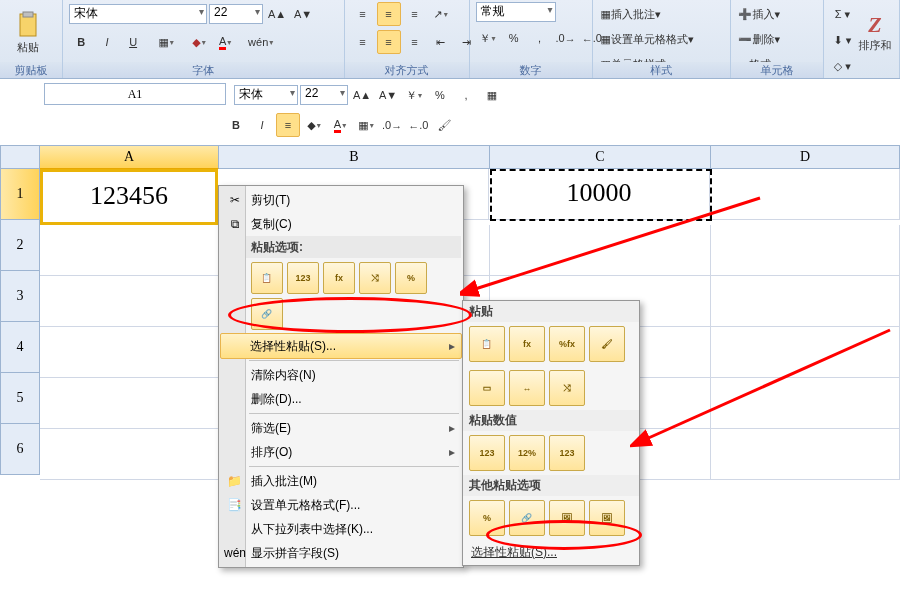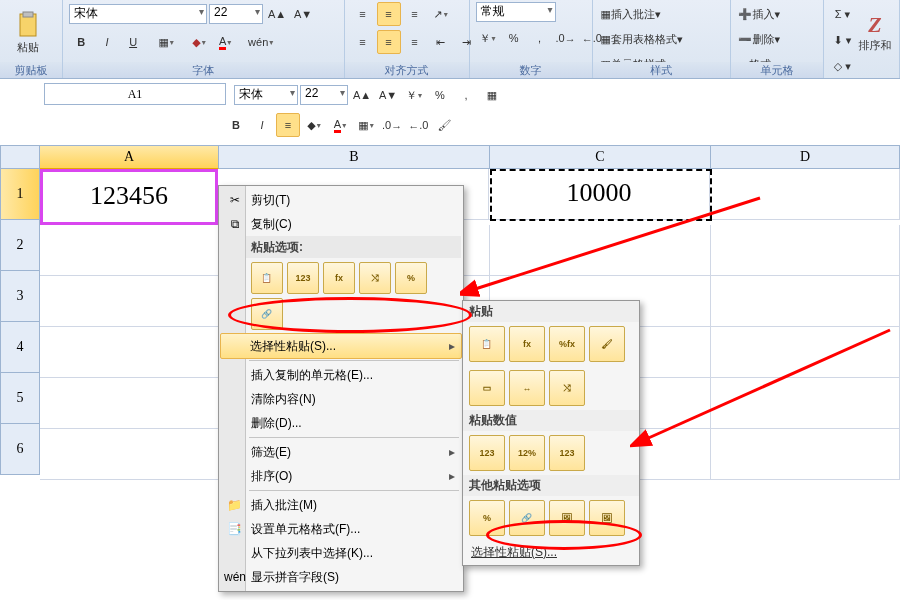--- a/index.html
+++ b/index.html
@@ -26,21 +26,21 @@
 .colhdr{flex:1;display:flex}
 .ch{height:22px;border:1px solid #9db4d1;border-left:none;background:#e4ecf7;text-align:center;font:14px SimSun;line-height:22px}
 .ch.sel{background:linear-gradient(#ffe9a7,#ffd35a);border-bottom-color:#e8a800}
 .gridwrap{display:flex}
 .rnums{width:40px}
 .rn{height:50px;border:1px solid #9db4d1;border-top:none;background:#e4ecf7;text-align:center;font:14px SimSun;line-height:50px}
 .rn.sel{background:linear-gradient(90deg,#ffe9a7,#ffd35a)}
 .cells{flex:1;position:relative}
 .crow{display:flex}
 .cell{height:50px;border-right:1px solid #d0d7e5;border-bottom:1px solid #d0d7e5;font:26px SimSun;text-align:center;line-height:48px}
-.cell.A{border:3px solid #d946ef}
+.cell.A{border:3px solid #eab308}
 .marq{position:absolute;border:2px dashed #000;pointer-events:none}
 .ctx{position:absolute;background:#f5f5f5;border:1px solid #979797;box-shadow:3px 3px 6px rgba(0,0,0,.3);font-size:12px;padding:2px}
 .ctx .mi{display:flex;align-items:center;height:24px;padding:0 24px 0 30px;position:relative;white-space:nowrap}
 .ctx .mi.hov{background:linear-gradient(#fff2c8,#ffdf84);border:1px solid #e8b44d;border-radius:2px;margin:-1px;padding:0 23px 0 29px}
 .ctx .mi .ic{position:absolute;left:6px;width:16px;height:16px;display:flex;align-items:center;justify-content:center}
 .ctx .sub:after{content:"▸";position:absolute;right:6px;color:#555}
 .ctx .iconbar{position:absolute;left:0;top:0;bottom:0;width:26px;background:#e9e9e9;border-right:1px solid #c5c5c5}
 .ctx .hdr{font-weight:bold;background:#e9e9e9;color:#444;height:22px;line-height:22px;padding-left:30px}
 .msep{height:1px;background:#c5c5c5;margin:2px 2px 2px 28px}
 .pgal{display:flex;gap:4px;padding:4px 6px 4px 30px;flex-wrap:wrap}
@@ -134,21 +134,21 @@
     </div>
     <div class="glbl">数字</div>
   </div>
 
   <div class="rgrp" style="width:140px">
     <div class="gbody col" style="gap:1px">
       <div class="row">
           <span class="ibtn">▦ <span>插入批注</span> ▾</span>
         </div>
       <div class="row">
-          <span class="ibtn">▦ <span>套用表格格式</span> ▾</span>
+          <span class="ibtn">▦ <span>设置单元格格式</span> ▾</span>
         </div>
       <div class="row">
           <span class="ibtn">▦ <span>单元格样式</span> ▾</span>
         </div>
     </div>
     <div class="glbl">样式</div>
   </div>
 
   <div class="rgrp" style="width:90px">
     <div class="gbody col" style="gap:1px">
@@ -290,23 +290,20 @@
     <div class="pico">123</div>
     <div class="pico">fx</div>
     <div class="pico">⤭</div>
     <div class="pico">%</div>
     <div class="pico">🔗</div>
   </div>
   <div class="mi hov sub">
       <span>选择性粘贴(S)...</span>
     </div>
   <div class="msep"></div>
-  <div class="mi">
-      <span>插入复制的单元格(E)...</span>
-    </div>
   <div class="mi">
       <span>清除内容(N)</span>
     </div>
   <div class="mi">
       <span>删除(D)...</span>
     </div>
   <div class="msep"></div>
   <div class="mi sub">
       <span>筛选(E)</span>
     </div>

